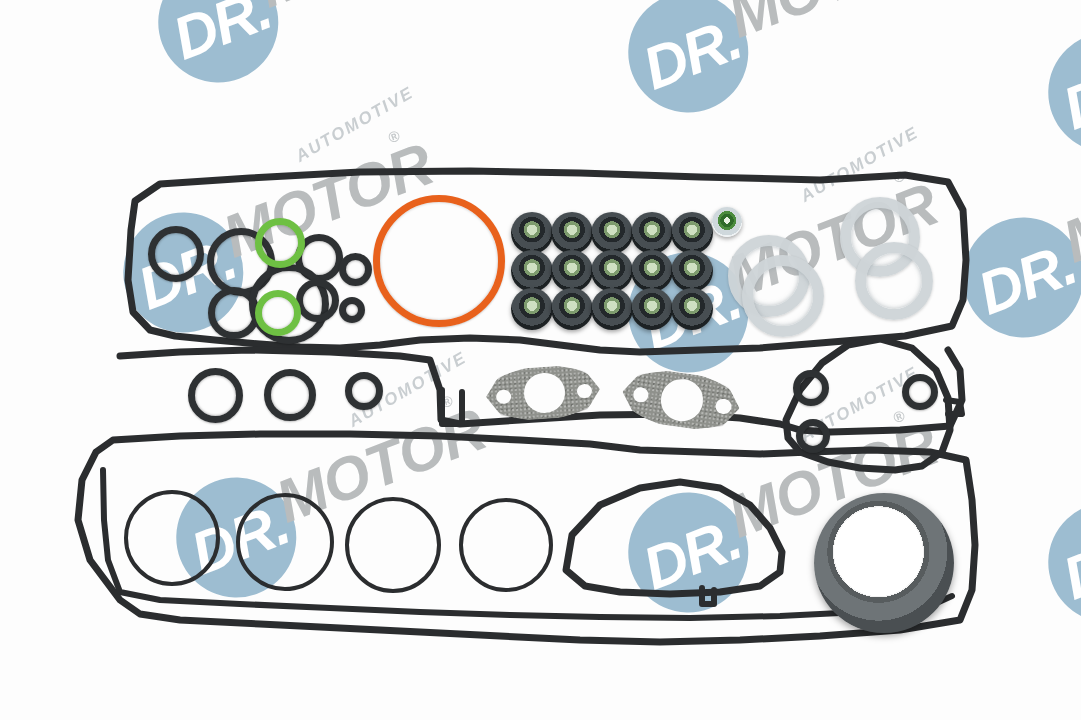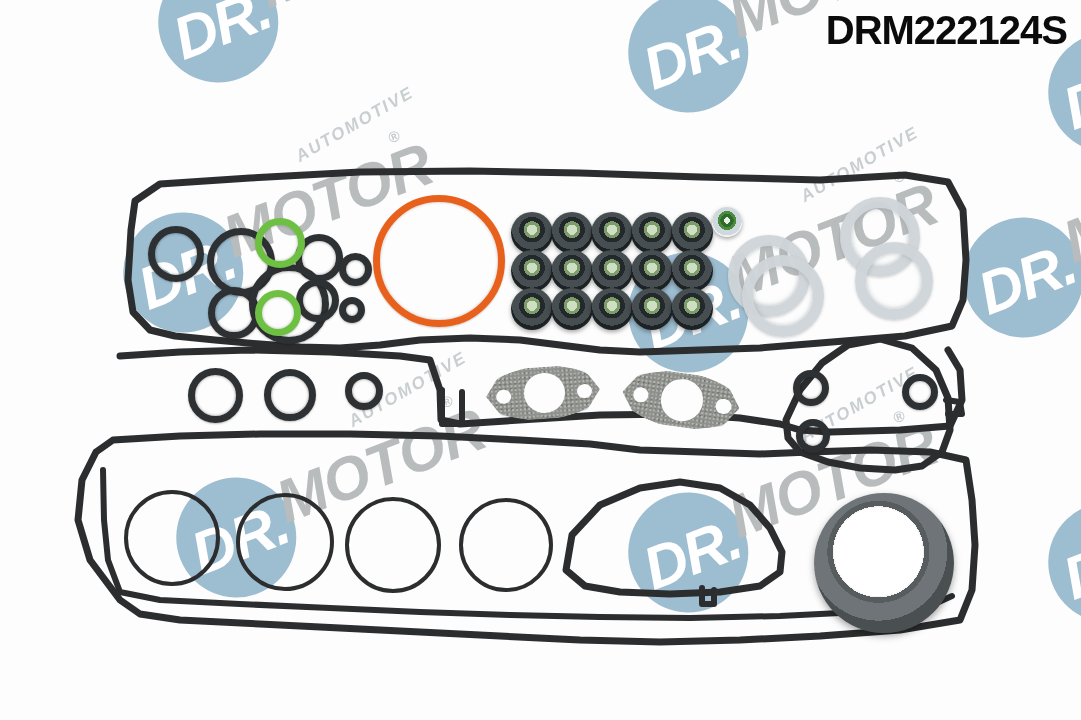--- a/index.html
+++ b/index.html
@@ -188,14 +188,13 @@
       </div>
       <div style="position: absolute; left: 622px; top: 372px; width: 118px; height: 56px; transform: rotate(8deg);">
         <div class="fiber" style="left: 0px; top: 0px; width: 100%; height: 100%; border-radius: 50%; clip-path: polygon(0% 50%, 12% 14%, 35% 2%, 65% 2%, 88% 14%, 100% 50%, 88% 86%, 65% 98%, 35% 98%, 12% 86%);"></div>
         <div style="position: absolute; left: 33%; top: 13%; width: 36%; height: 74%; border-radius: 50%; background: rgb(253, 253, 253);"></div>
         <div style="position: absolute; left: 9%; top: 38%; width: 13%; height: 26%; border-radius: 50%; background: rgb(253, 253, 253);"></div>
         <div style="position: absolute; left: 80%; top: 38%; width: 13%; height: 26%; border-radius: 50%; background: rgb(253, 253, 253);"></div>
       </div>
       <div class="crankseal" style="left: 814px; top: 493px; width: 140px; height: 140px;"></div>
     </div>
 
-  <div id="partno">DRM222124S</div>
 </div>
 
 </body></html>

